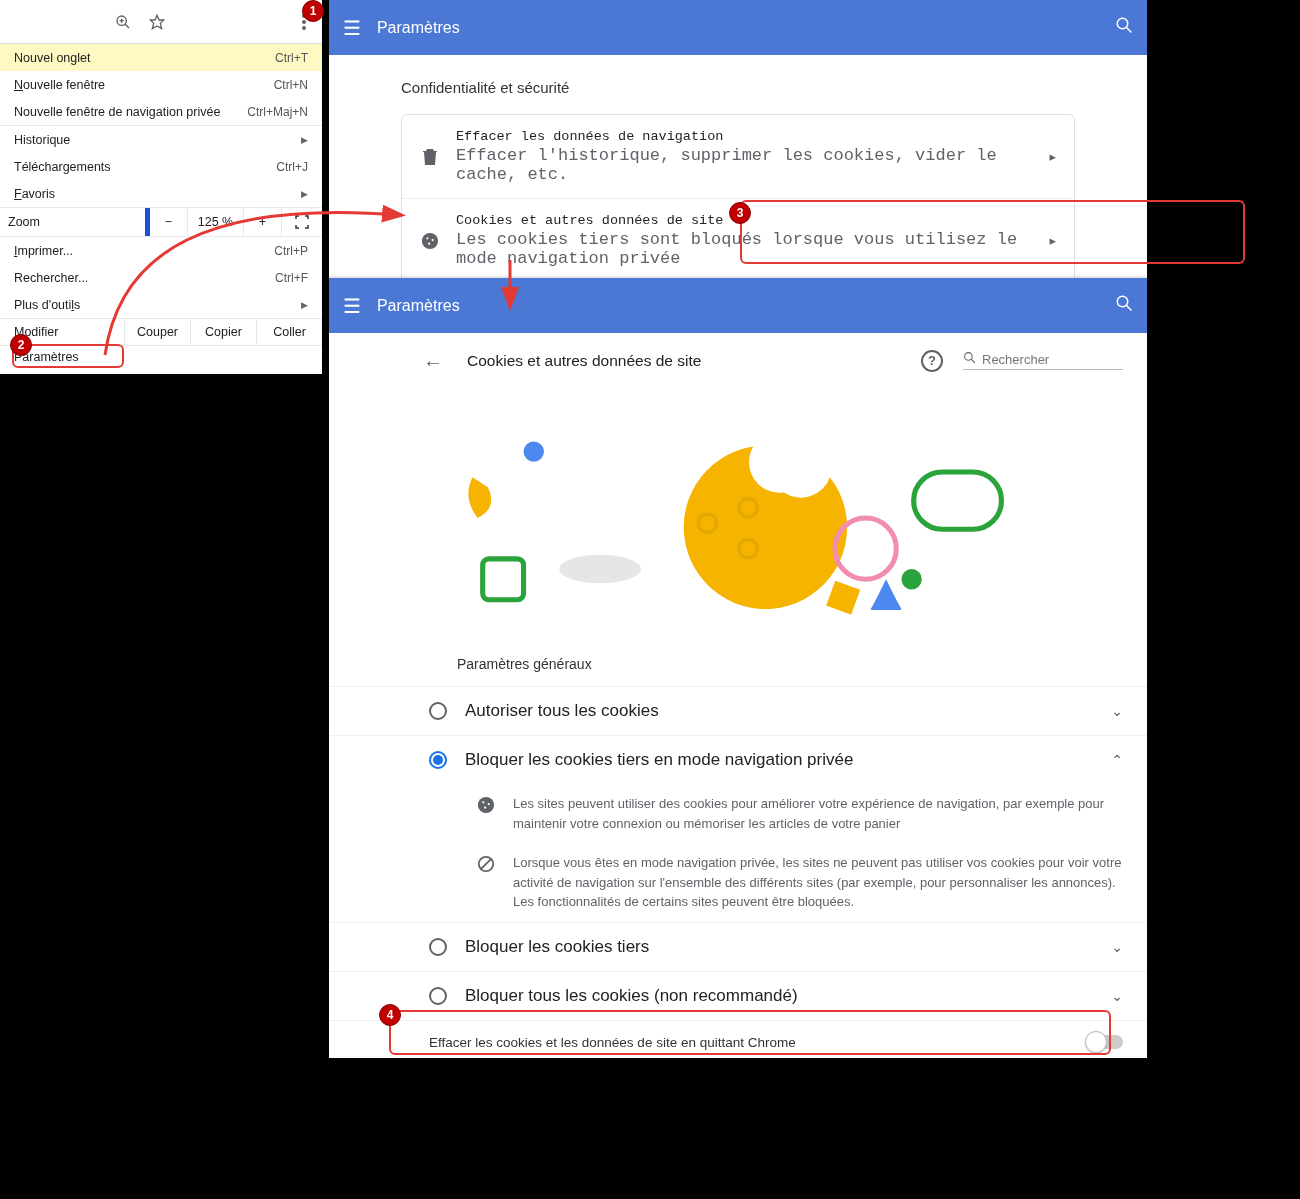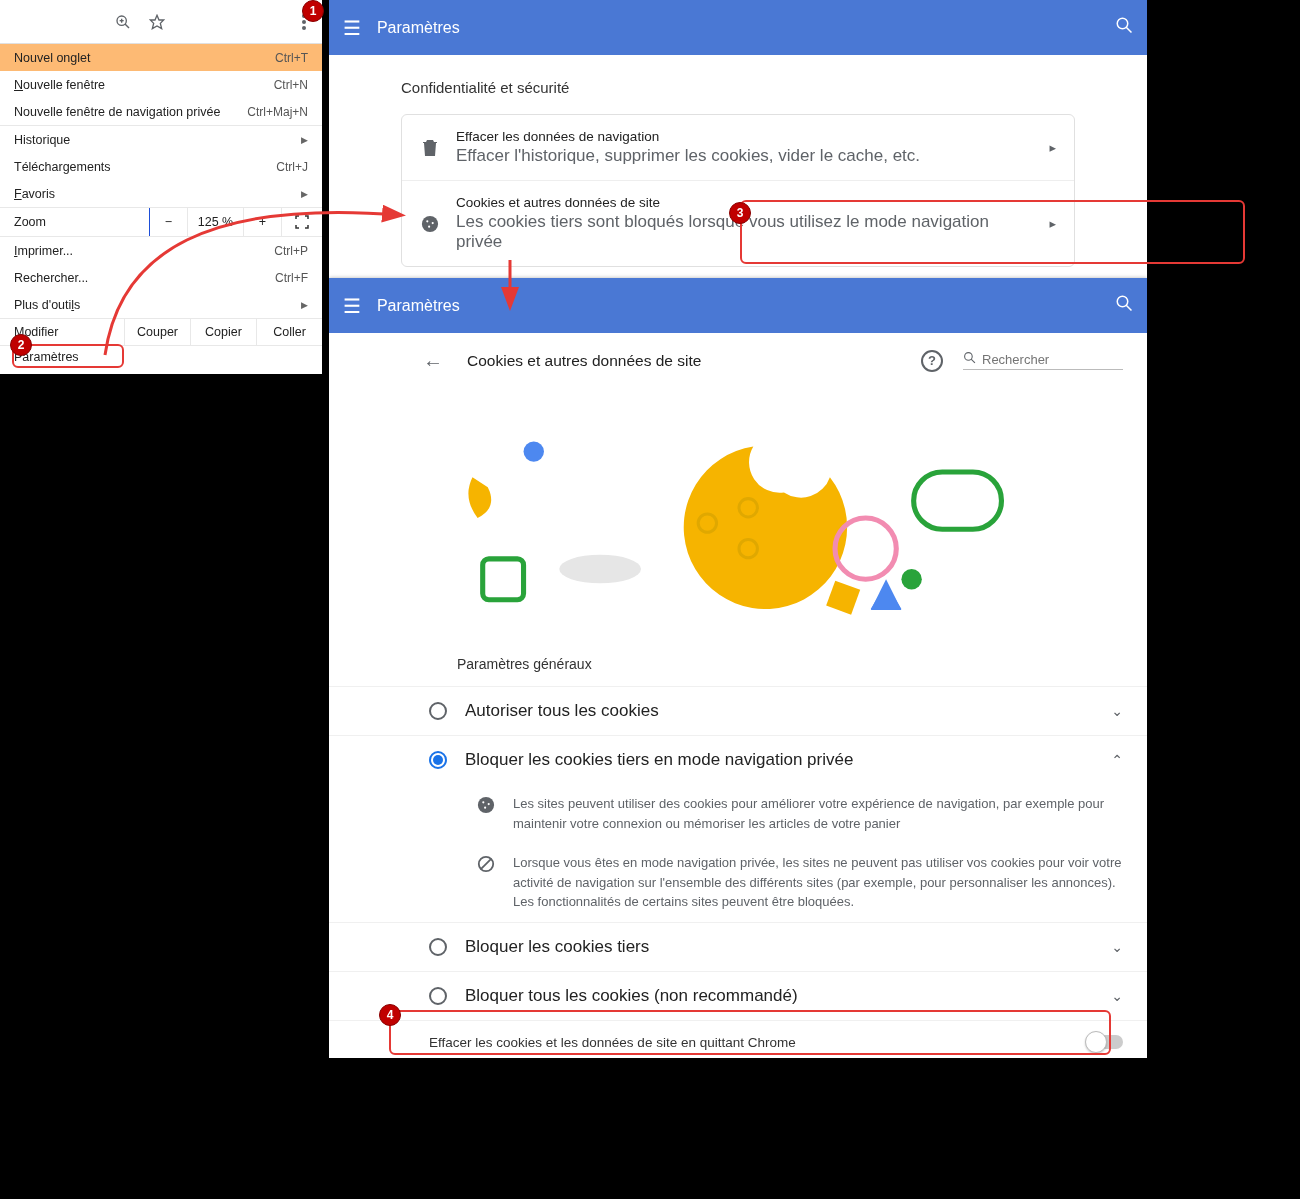--- a/index.html
+++ b/index.html
@@ -6,24 +6,24 @@
   body { font-family: "Segoe UI", Arial, sans-serif; background: #000; width: 1300px; height: 1199px; position: relative; overflow: hidden; }
 
   
   .chrome-menu-panel { position: absolute; left: 0; top: 0; width: 322px; background: #fff; }
   .toolbar-row { height: 44px; display: flex; align-items: center; justify-content: flex-end; border-bottom: 1px solid #e0e0e0; gap: 12px; padding-right: 6px;}
   .toolbar-row .iconbtn { width: 22px; height: 22px; display:flex; align-items:center; justify-content:center; color:#5f6368; font-size:16px;}
   .kebab-wrap { position: relative; width: 24px; height: 24px; display:flex; align-items:center; justify-content:center;}
   .badge { position:absolute; top:-10px; right:-8px; width:22px; height:22px; border-radius:50%; background:#c00000; color:#fff; font-size:12px; font-weight:bold; display:flex; align-items:center; justify-content:center; border:1px solid #8a0000;}
   .menu-item { display:flex; justify-content:space-between; align-items:center; padding: 4px 14px; height: 27px; font-size:12.5px; color:#222; }
   .menu-item .sc { color:#555; font-size:12px; }
-  .menu-item.hover { background:#fdba74; }
+  .menu-item.hover { background:#fef9c3; }
   .menu-sep { border-top:1px solid #e8e8e8; margin:0; }
   .zoom-row { display:flex; align-items:center; height:30px; font-size:12.5px; color:#222; border-top:1px solid #e8e8e8; border-bottom:1px solid #e8e8e8;}
-  .zoom-row .lbl { flex:1; padding-left:14px; border-right:1px solid #1d4ed8; height:100%; display:flex; align-items:center;}
+  .zoom-row .lbl { flex:1; padding-left:8px; border-right:5px solid #1d4ed8; height:100%; display:flex; align-items:center;}
   .zoom-row .zbtn { width:38px; text-align:center; height:100%; display:flex; align-items:center; justify-content:center; border-right:1px solid #e8e8e8;}
   .zoom-row .zval { width:56px; text-align:center; height:100%; display:flex; align-items:center; justify-content:center; border-right:1px solid #e8e8e8;}
   .zoom-row .fs { width:40px; display:flex; align-items:center; justify-content:center;}
   .edit-row { display:flex; align-items:center; height:28px; font-size:12.5px; color:#222; border-top:1px solid #e8e8e8; border-bottom:1px solid #e8e8e8;}
   .edit-row .lbl { width:125px; padding-left:14px; border-right:1px solid #e8e8e8; height:100%; display:flex; align-items:center;}
   .edit-row .ebtn { flex:1; text-align:center; height:100%; display:flex; align-items:center; justify-content:center; border-right:1px solid #e8e8e8;}
   .edit-row .ebtn:last-child{border-right:none;}
   .param-row { position:relative; padding:4px 14px 10px; font-size:12.5px; color:#222;}
   .param-highlight { position:absolute; left:12px; top:-2px; width:112px; height:24px; border:2px solid #e53935; border-radius:6px;}
   .badge2 { position:absolute; left:10px; top:-12px; width:22px; height:22px; border-radius:50%; background:#c00000; color:#fff; font-size:12px; font-weight:bold; display:flex; align-items:center; justify-content:center; border:1px solid #8a0000;}
@@ -36,21 +36,21 @@
   .win2 { left:329px; top:278px; width:818px; height:780px; }
   .blue-bar { background:#4a78d4; color:#fff; height:55px; display:flex; align-items:center; padding:0 14px; gap:16px;}
   .blue-bar .hamburger { font-size:20px;}
   .blue-bar .ttl { font-size:16px; flex:1;}
   .blue-bar .search { font-size:18px;}
   .section-title { font-size:15px; color:#333; padding:24px 0 18px 72px;}
   .card { margin:0 72px 0 72px; border:1px solid #e0e0e0; border-radius:6px; }
   .card-row { display:flex; align-items:center; padding:14px 18px; gap:16px; border-bottom:1px solid #eee;}
   .card-row:last-child { border-bottom:none;}
   .card-row .icn { width:20px; color:#5f6368; display:flex; align-items:center; justify-content:center;}
-  .card-row .txt { flex:1; }
+  .card-row .txt { flex:1;font-family:Liberation Mono, monospace; }
   .card-row .t1 { font-size:13.5px; color:#222;}
   .card-row .t2 { font-size:17px; color:#5f6368; margin-top:2px;}
   .card-row .chev { color:#5f6368; font-size:13px;}
   .cookie-highlight { position:absolute; left:411px; top:200px; width:505px; height:64px; border:2px solid #e53935; border-radius:6px;}
   .badge3 { position:absolute; left:400px; top:202px; width:22px; height:22px; border-radius:50%; background:#c00000; color:#fff; font-size:12px; font-weight:bold; display:flex; align-items:center; justify-content:center; border:1px solid #8a0000; z-index:5;}
 
   
   .inner-header { display:flex; align-items:center; padding:16px 24px; gap:20px;}
   .inner-header .back { color:#5f6368; font-size:20px; width:24px; cursor:pointer; margin-left:70px;}
   .inner-header .pt { font-size:15.5px; color:#222; flex:1;}

